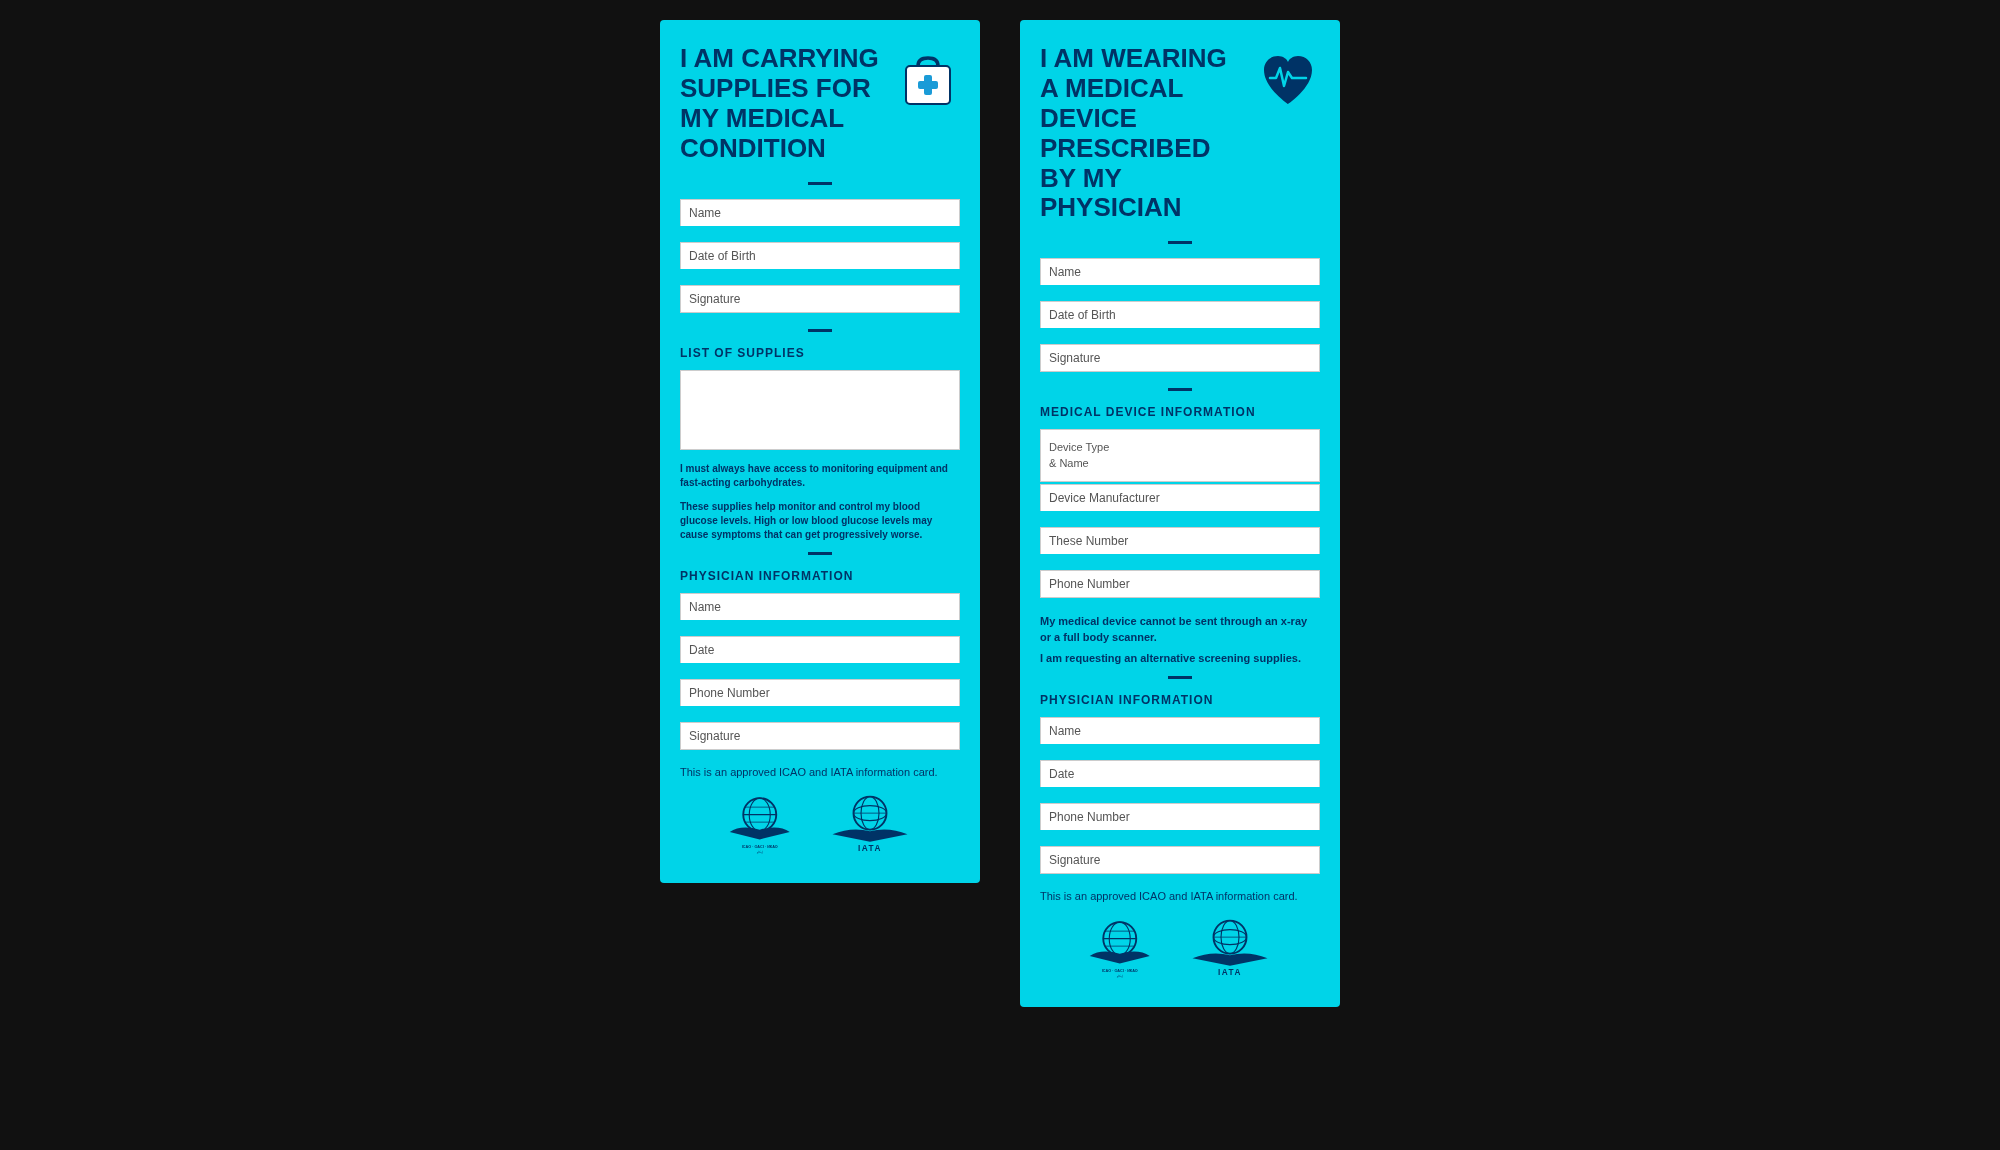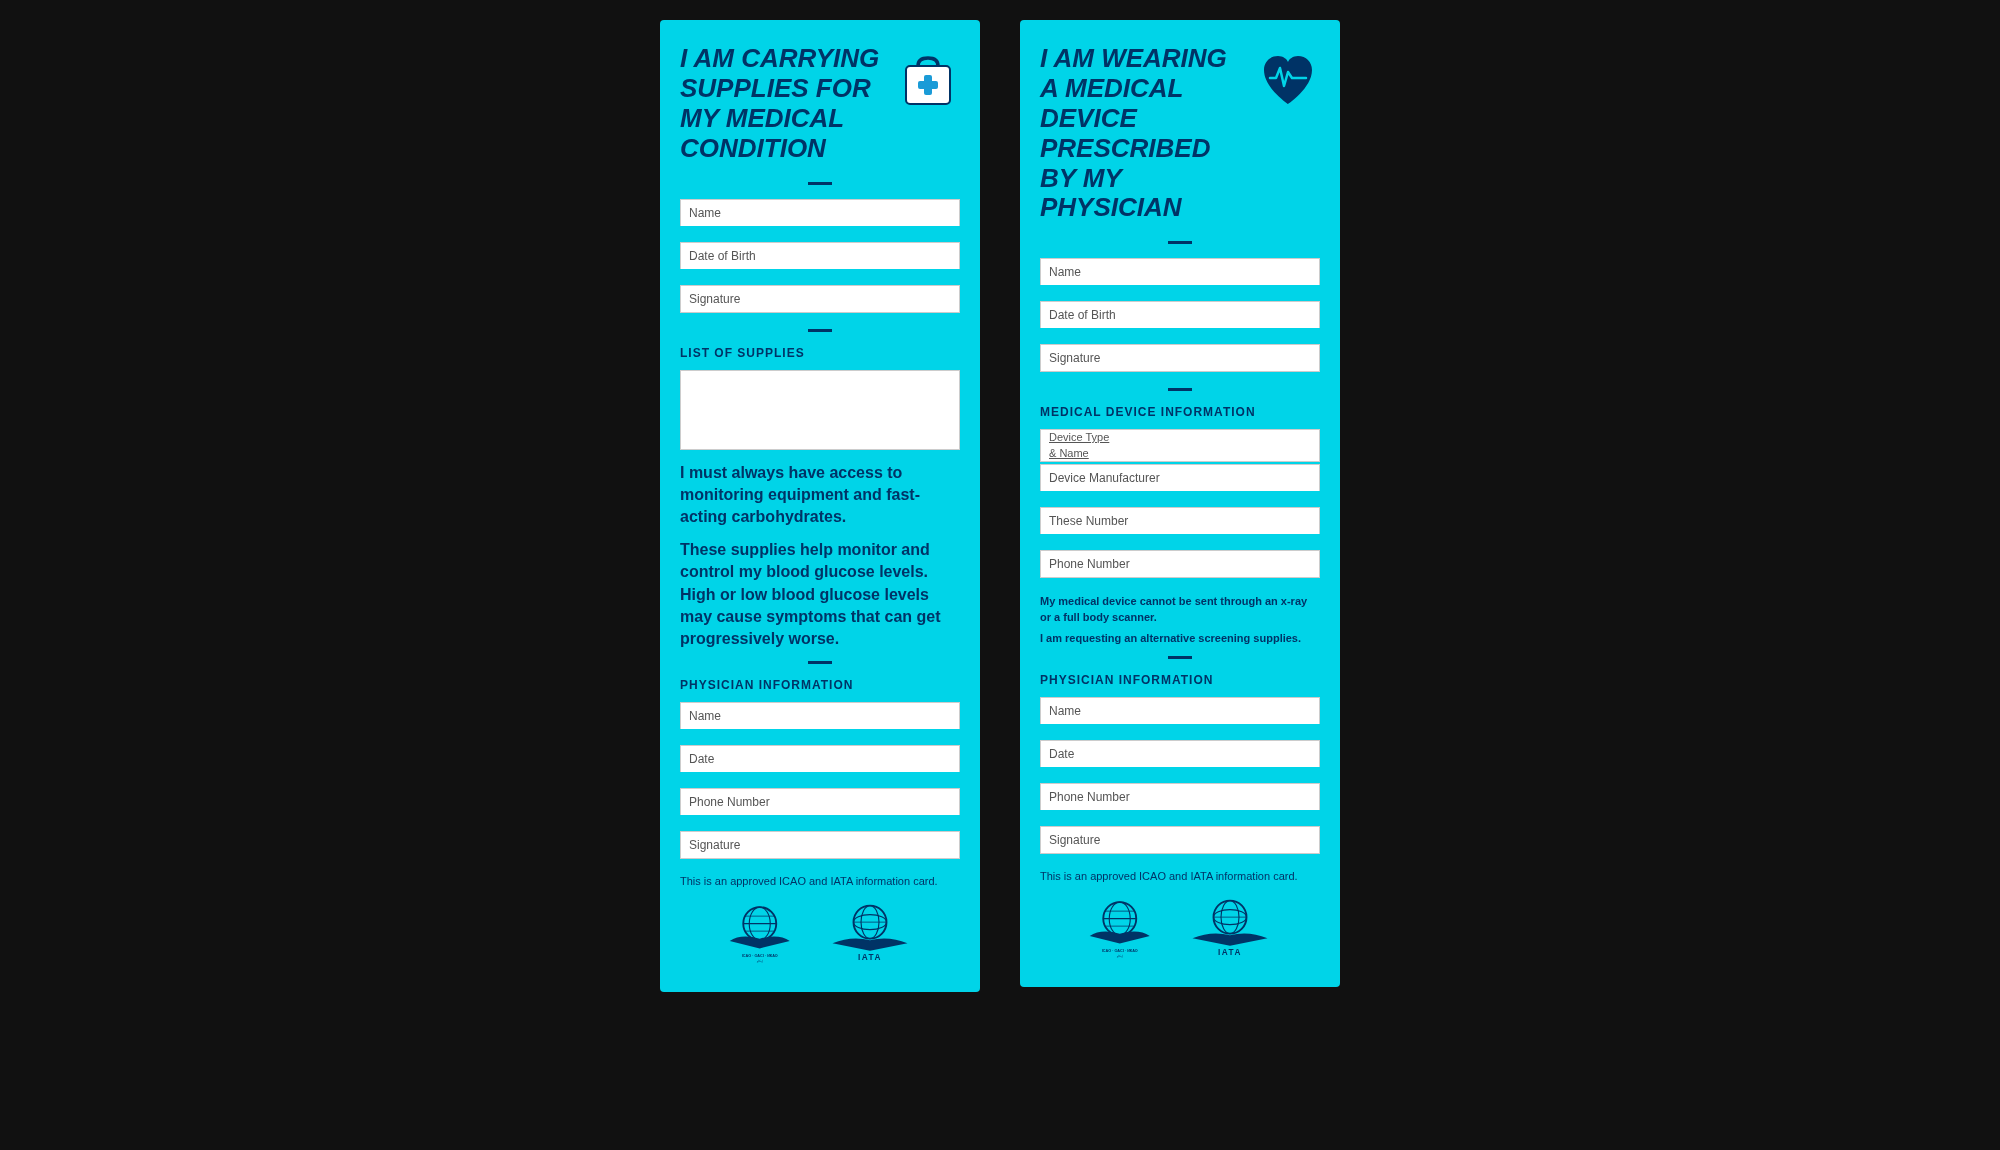--- a/index.html
+++ b/index.html
@@ -21,21 +21,20 @@
       background: #00d4e8;
       width: 320px;
       padding: 24px 20px;
       border-radius: 4px;
     }
     .card-header {
       display: flex;
       align-items: flex-start;
       justify-content: flex-start;
       margin-bottom: 18px;
-      font-style: italic;
     }
     .card-title {
       font-size: 26px;
       font-weight: 900;
       color: #003366;
       text-transform: uppercase;
       line-height: 1.15;
       flex: 1;
       margin-right: 10px;
     }
@@ -84,21 +83,21 @@
       border-bottom: none;
     }
     .list-supplies-box {
       background: #fff;
       border: 1px solid #ccc;
       width: 100%;
       height: 80px;
       margin-bottom: 12px;
     }
     .body-text {
-      font-size: 16px;
+      font-size: 10px;
       color: #003366;
       margin-bottom: 10px;
       font-weight: 600;
       line-height: 1.4;
     }
     .footer-text {
       font-size: 11px;
       color: #003366;
       font-weight: 400;
       margin-bottom: 12px;
@@ -116,28 +115,27 @@
       width: 90px;
       height: 65px;
     }
     .iata-svg {
       width: 90px;
       height: 65px;
     }
     .device-info-field-double {
       background: #fff;
       border: 1px solid #ccc;
-      padding: 0 8px;
+      padding: 10px 8px;
       font-size: 11px;
       color: #555;
       width: 100%;
       display: block;
       margin-bottom: 2px;
       line-height: 1.4;
-      text-decoration: underline;
     }
     .alert-text {
       font-size: 11px;
       color: #003366;
       font-weight: 700;
       margin-bottom: 6px;
       line-height: 1.4;
     }
   </style>
 </head>

